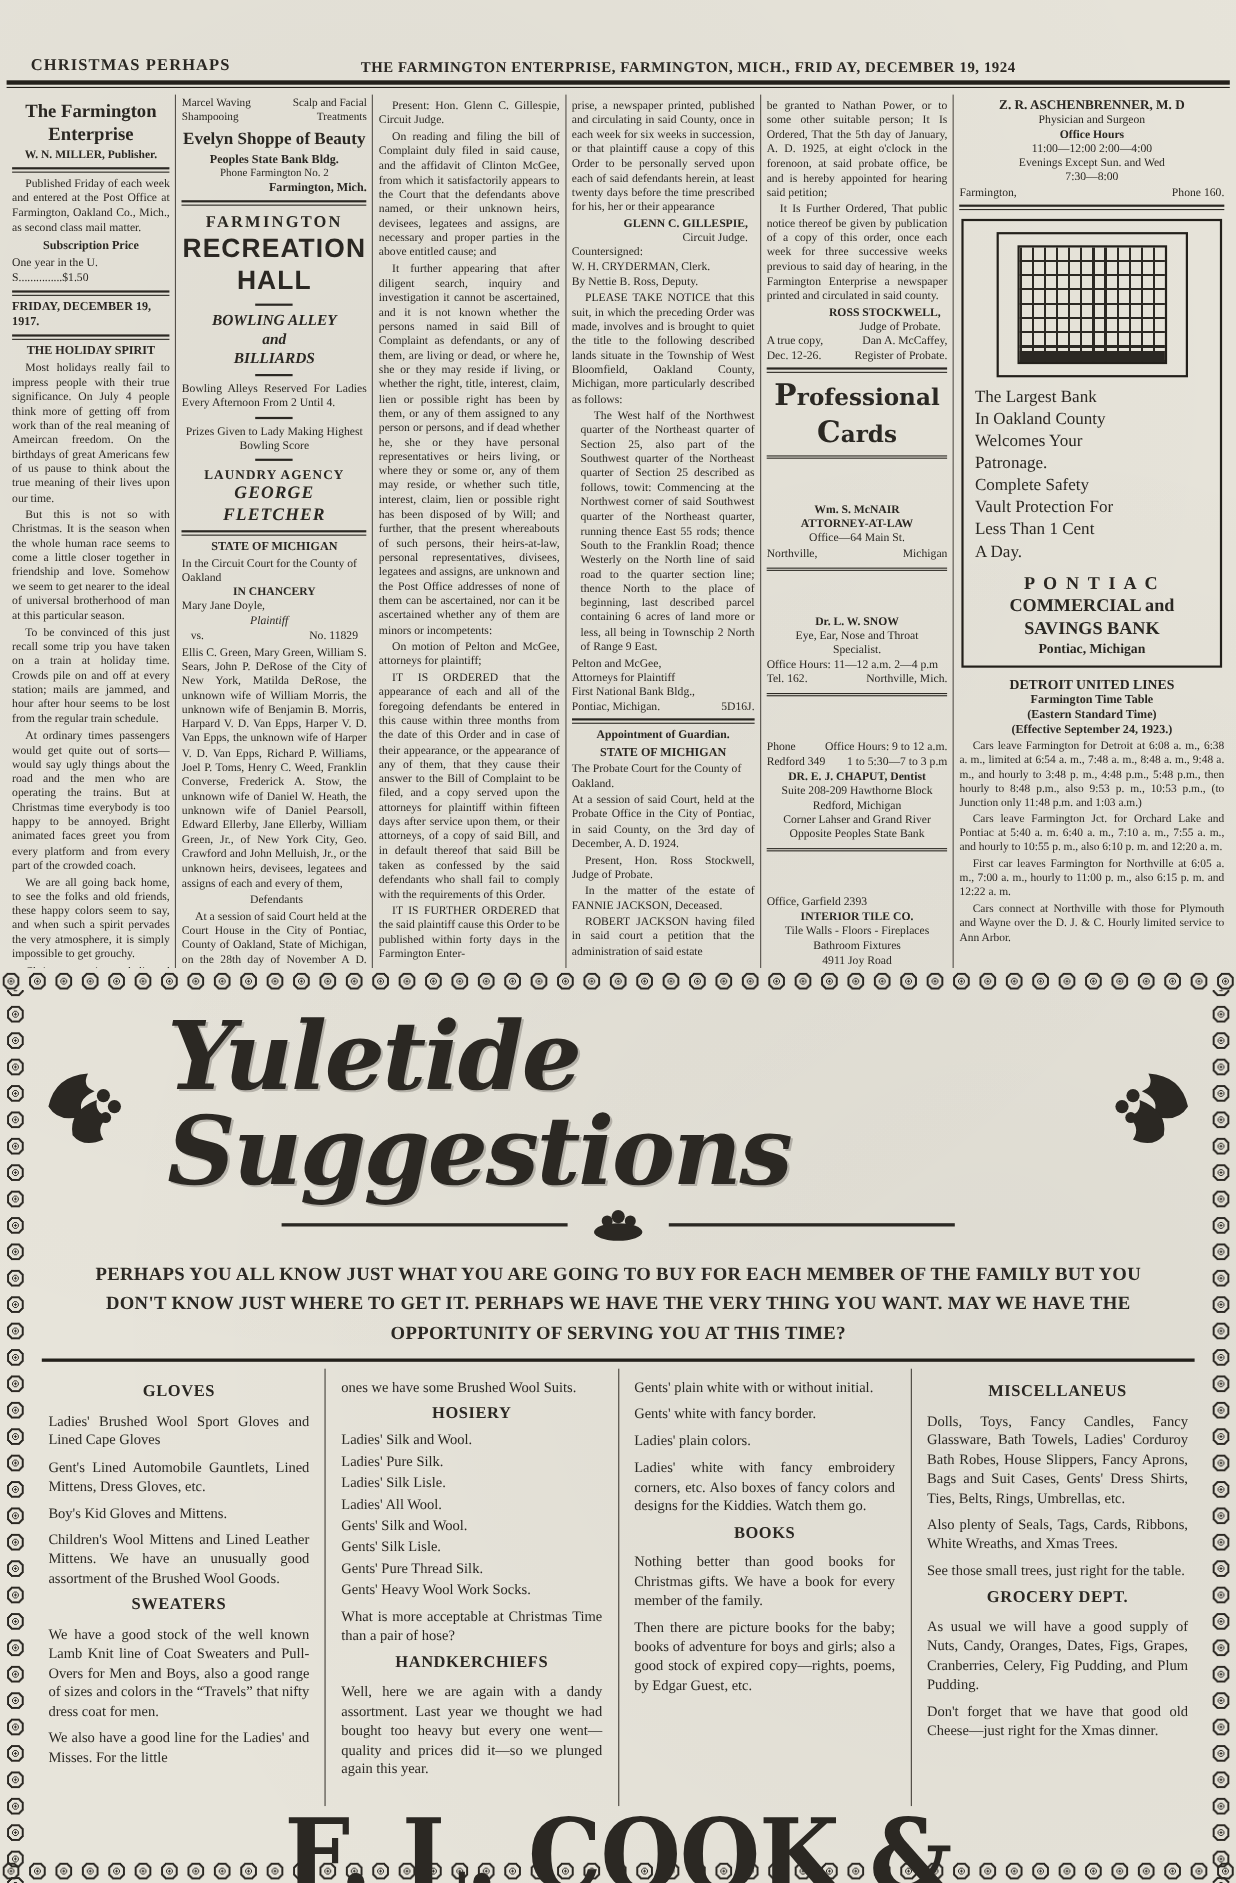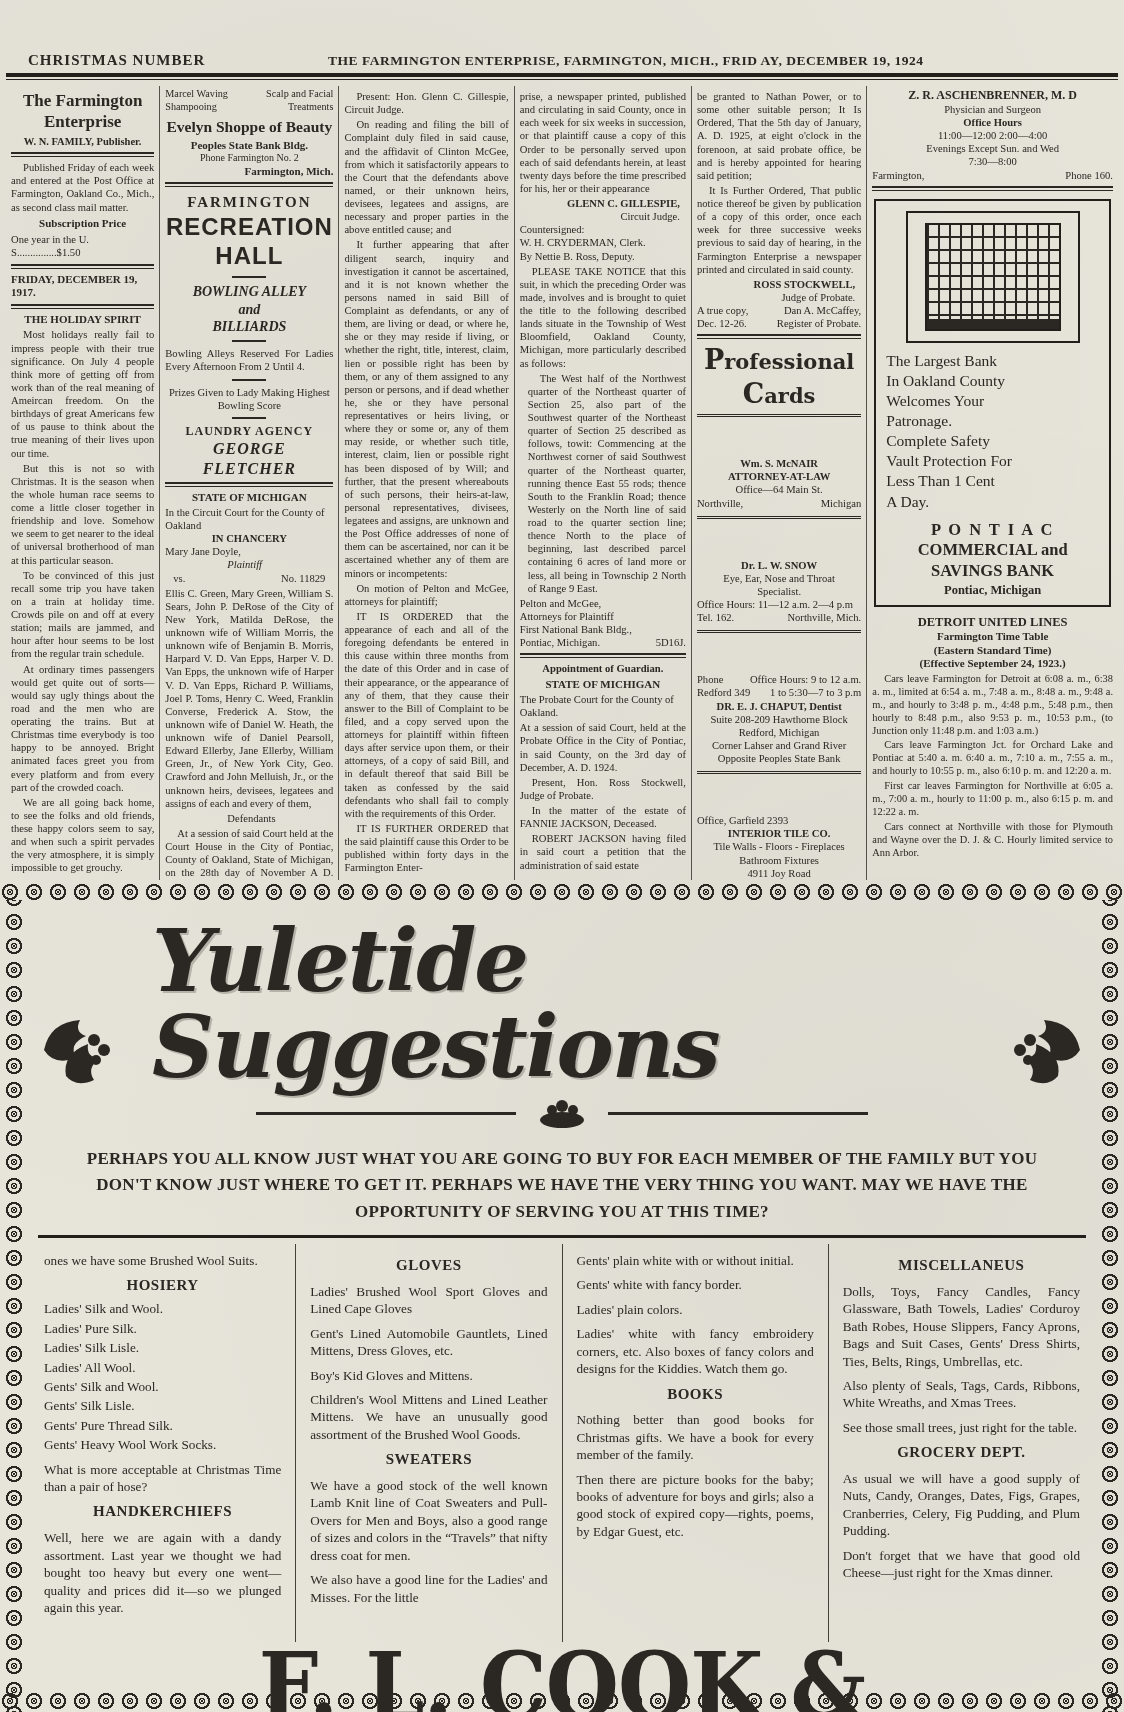--- a/index.html
+++ b/index.html
@@ -69,21 +69,21 @@
   .orn-band{background-image:
       radial-gradient(circle, transparent 0 2px, #2b2823 2px 3px, transparent 3px 6px, #2b2823 6px 8px, transparent 8px),
       radial-gradient(circle, #2b2823 0 1px, transparent 1px);
       background-size:24px 24px;background-position:center;}
   .orn-top{height:24px;margin:0 2px;}
   .orn-bottom{position:absolute;left:2px;right:2px;bottom:0;height:22px;}
   .orn-left{position:absolute;left:2px;top:900px;bottom:0;width:24px;}
   .orn-right{position:absolute;right:2px;top:900px;bottom:0;width:24px;}
   
   .yule{position:relative;margin:0 30px;height:780px;}
-  .yule-title-row{display:flex;align-items:flex-end;justify-content:center;margin-top:14px;}
+  .yule-title-row{display:flex;align-items:center;justify-content:center;margin-top:14px;}
   .yule-title{font-family:"DejaVu Serif",serif;font-style:italic;font-weight:bold;
      font-size:86px;letter-spacing:-2px;line-height:1;text-shadow:2px 2px 0 rgba(43,40,35,.25);}
   .holly{flex:0 0 auto;margin:0 6px;}
   .yule-orn-row{display:flex;align-items:center;justify-content:center;margin:6px 0 2px 0;}
   .yule-orn-line{width:260px;border-top:3px solid #2b2823;margin:0 14px;}
   .yule-intro{font-size:17px;font-weight:bold;text-align:center;line-height:1.55;
      margin:16px 30px 10px 30px;letter-spacing:.3px;}
   .yule-rule{border-top:3px solid #23201b;margin:6px 8px;}
   .ad-cols{display:flex;height:398px;overflow:hidden;}
   .ad-col{flex:1;padding:6px 14px;font-size:13.2px;line-height:1.32;overflow:hidden;}
@@ -94,31 +94,31 @@
   
   .store-name{font-family:"DejaVu Serif",serif;font-weight:bold;font-size:84px;line-height:1.0;
      text-align:center;letter-spacing:-1px;margin-top:6px;transform:scaleY(1.08);}
 </style>
 </head>
 <body>
 
 <div class="page">
 
   <div class="page-header">
-    <span class="kicker">CHRISTMAS NUMBER</span>
+    <span class="kicker">CHRISTMAS PERHAPS</span>
     <span class="masthead-line">THE FARMINGTON ENTERPRISE, FARMINGTON, MICH., FRID AY, DECEMBER 19, 1924</span>
   </div>
   <div class="rule-heavy"></div>
   <div class="rule-thin"></div>
 
   <div class="columns">
 
     <div class="col c1">
       <div class="paper-title">The Farmington Enterprise</div>
-      <div class="pub-line">W. N. FAMILY, Publisher.</div>
+      <div class="pub-line">W. N. MILLER, Publisher.</div>
       <div class="dbl"></div>
       <p class="jtext">Published Friday of each week and entered at the Post Office at Farmington, Oakland Co., Mich., as second class mail matter.</p>
       <div class="sub-head">Subscription Price</div>
       <div>One year in the U. S...............$1.50</div>
       <div class="dbl"></div>
       <div class="dateline">FRIDAY, DECEMBER 19, 1917.</div>
       <div class="dbl"></div>
       <div class="ed-title">THE HOLIDAY SPIRIT</div>
       <p class="jtext">Most holidays really fail to impress people with their true significance. On July 4 people think more of getting off from work than of the real meaning of Ameircan freedom. On the birthdays of great Americans few of us pause to think about the true meaning of their lives upon our time.</p>
       <p class="jtext">But this is not so with Christmas. It is the season when the whole human race seems to come a little closer together in friendship and love. Somehow we seem to get nearer to the ideal of universal brotherhood of man at this particular season.</p>
@@ -371,47 +371,47 @@
       </svg>
       <div class="yule-orn-line"></div>
     </div>
 
     <p class="yule-intro">PERHAPS YOU ALL KNOW JUST WHAT YOU ARE GOING TO BUY FOR EACH MEMBER OF THE FAMILY BUT YOU DON'T KNOW JUST WHERE TO GET IT.  PERHAPS WE HAVE THE VERY THING YOU WANT.  MAY WE HAVE THE OPPORTUNITY OF SERVING YOU AT THIS TIME?</p>
     <div class="yule-rule"></div>
 
     <div class="ad-cols">
 
       <div class="ad-col">
+        <div class="ad-h">GLOVES</div>
+        <p class="ad-p">Ladies' Brushed Wool Sport Gloves and Lined Cape Gloves</p>
+        <p class="ad-p">Gent's Lined Automobile Gauntlets, Lined Mittens, Dress Gloves, etc.</p>
+        <p class="ad-p">Boy's Kid Gloves and Mittens.</p>
+        <p class="ad-p">Children's Wool Mittens and Lined Leather Mittens.  We have an unusually good assortment of the Brushed Wool Goods.</p>
+        <div class="ad-h">SWEATERS</div>
+        <p class="ad-p">We have a good stock of the well known Lamb Knit line of Coat Sweaters and Pull-Overs for Men and Boys, also a good range of sizes and colors in the “Travels” that nifty dress coat for men.</p>
+        <p class="ad-p">We also have a good line for the Ladies' and Misses.  For the little</p>
+      </div>
+
+      <div class="ad-col">
         <p class="ad-p" style="margin-top:2px;">ones we have some Brushed Wool Suits.</p>
         <div class="ad-h">HOSIERY</div>
         <div class="ad-li">Ladies' Silk and Wool.</div>
         <div class="ad-li">Ladies' Pure Silk.</div>
         <div class="ad-li">Ladies' Silk Lisle.</div>
         <div class="ad-li">Ladies' All Wool.</div>
         <div class="ad-li">Gents' Silk and Wool.</div>
         <div class="ad-li">Gents' Silk Lisle.</div>
         <div class="ad-li">Gents' Pure Thread Silk.</div>
         <div class="ad-li">Gents' Heavy Wool Work Socks.</div>
         <p class="ad-p">What is more acceptable at Christmas Time than a pair of hose?</p>
         <div class="ad-h">HANDKERCHIEFS</div>
         <p class="ad-p">Well, here we are again with a dandy assortment.  Last year we thought we had bought too heavy but every one went—quality and prices did it—so we plunged again this year.</p>
       </div>
 
       <div class="ad-col">
-        <div class="ad-h">GLOVES</div>
-        <p class="ad-p">Ladies' Brushed Wool Sport Gloves and Lined Cape Gloves</p>
-        <p class="ad-p">Gent's Lined Automobile Gauntlets, Lined Mittens, Dress Gloves, etc.</p>
-        <p class="ad-p">Boy's Kid Gloves and Mittens.</p>
-        <p class="ad-p">Children's Wool Mittens and Lined Leather Mittens.  We have an unusually good assortment of the Brushed Wool Goods.</p>
-        <div class="ad-h">SWEATERS</div>
-        <p class="ad-p">We have a good stock of the well known Lamb Knit line of Coat Sweaters and Pull-Overs for Men and Boys, also a good range of sizes and colors in the “Travels” that nifty dress coat for men.</p>
-        <p class="ad-p">We also have a good line for the Ladies' and Misses.  For the little</p>
-      </div>
-
-      <div class="ad-col">
         <p class="ad-p" style="margin-top:2px;">Gents' plain white with or without initial.</p>
         <p class="ad-p">Gents' white with fancy border.</p>
         <p class="ad-p">Ladies' plain colors.</p>
         <p class="ad-p">Ladies' white with fancy embroidery corners, etc.  Also boxes of fancy colors and designs for the Kiddies. Watch them go.</p>
         <div class="ad-h">BOOKS</div>
         <p class="ad-p">Nothing better than good books for Christmas gifts.  We have a book for every member of the family.</p>
         <p class="ad-p">Then there are picture books for the baby; books of adventure for boys and girls; also a good stock of expired copy—rights, poems, by Edgar Guest, etc.</p>
       </div>
 
       <div class="ad-col">

